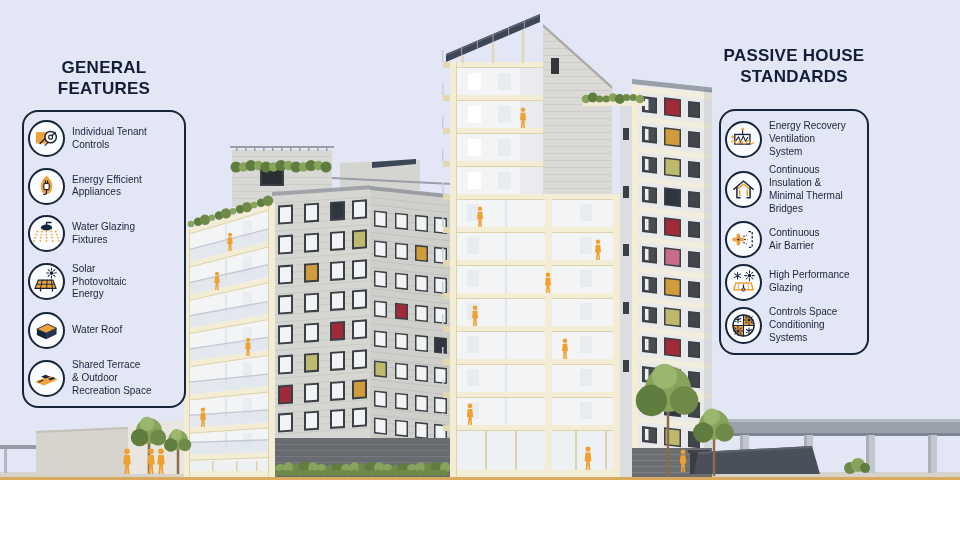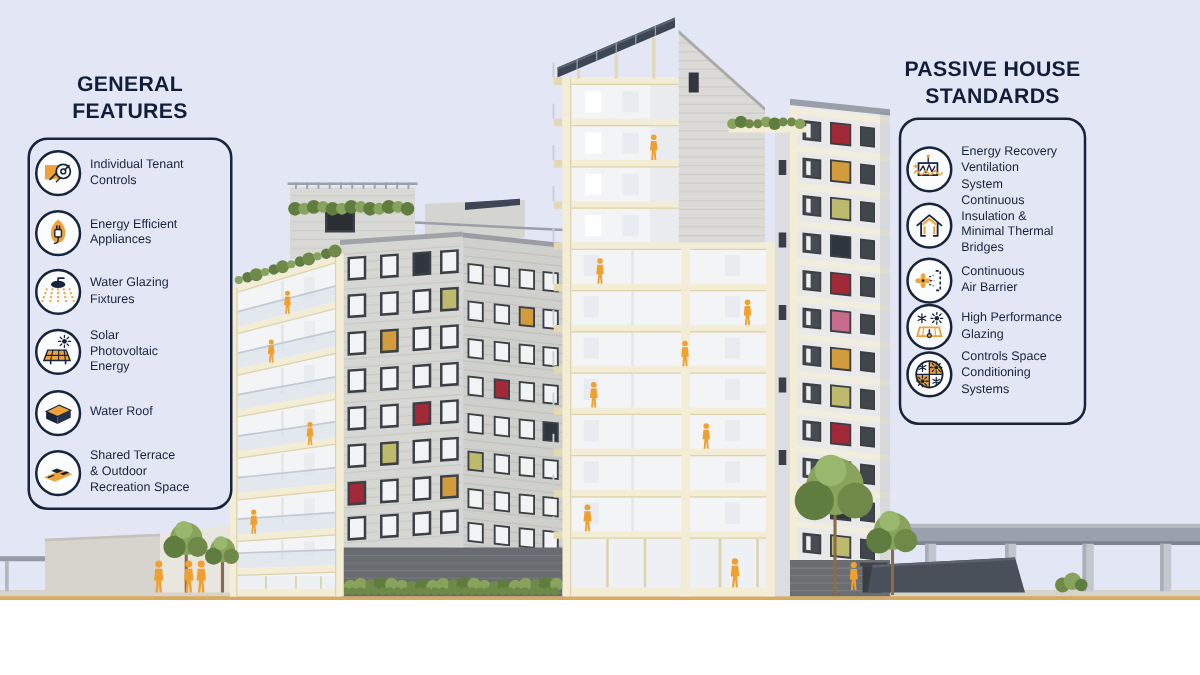--- a/index.html
+++ b/index.html
@@ -5,21 +5,21 @@
   html,body{margin:0;padding:0}
   body{width:960px;height:540px;position:relative;overflow:hidden;background:#e3e6f4;
        font-family:"Liberation Sans",sans-serif;color:#16243c}
   #scene{position:absolute;left:0;top:0;z-index:1}
   .side-panel{position:absolute;z-index:5}
   .panel-title{font-weight:bold;font-size:17px;letter-spacing:.25px;text-align:center;
                white-space:pre-line;line-height:1.22;color:#101e3a}
   .panel-box{border:2px solid #16243c;border-radius:16px;display:flex;flex-direction:column;
              justify-content:space-between;box-sizing:border-box;background:transparent}
   #left-box{height:298px;margin-top:11px;padding:8px 4px 9px 4px}
-  #right-box{height:246px;margin-top:7px;padding:20px 4px}
+  #right-box{height:246px;margin-top:22px;padding:9px 4px}
   .feature-item{display:flex;align-items:center;gap:7px}
   .icon-circle{flex:0 0 auto;width:37px;height:37px;border:2px solid #16243c;border-radius:50%;
                background:#fbfcfe;box-sizing:border-box;display:flex;align-items:center;justify-content:center}
   .feature-label{font-size:10px;line-height:1.28;white-space:pre-line;color:#16243c}
   #left-panel{left:22px;top:58px;width:164px}
   #right-panel{left:719px;top:46px;width:150px}
 </style>
 </head>
 <body>
 

